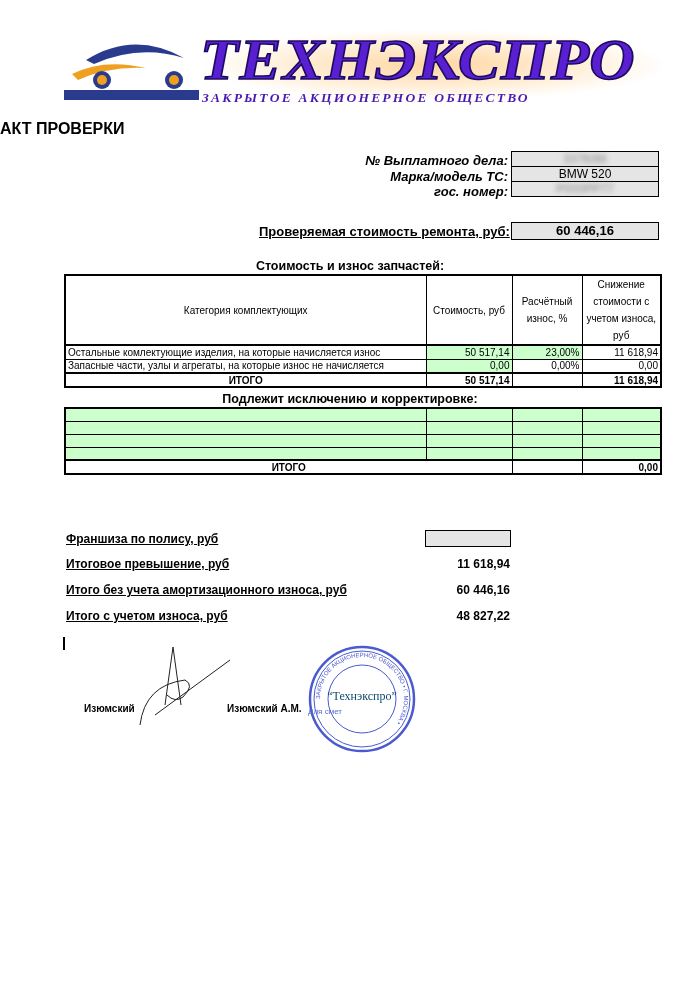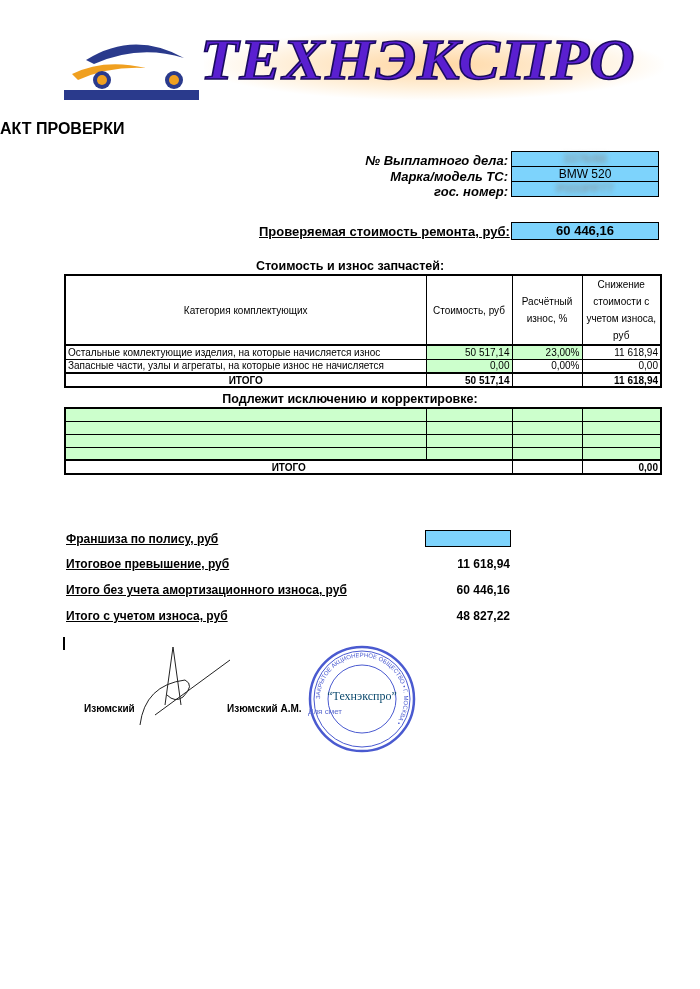--- a/index.html
+++ b/index.html
@@ -15,21 +15,21 @@
     font-size: 56px; letter-spacing: 1px; color: #5a1fd0; line-height: 60px;
     -webkit-text-stroke: 1.5px #1a0a60; transform: scaleX(1.12); transform-origin: left; }
   .brand-sub { left: 138px; top: 66px; font-family: "Liberation Serif", serif; font-weight: bold; font-style: italic;
     font-size: 13.5px; letter-spacing: 2.2px; color: #4a1ab0; }
 
   
   .doc-title { left: 0; width: 674px; top: 120px; text-align: left; font-weight: bold; font-size: 16px; }
 
   
   .field-label { font-weight: bold; font-style: italic; font-size: 13px; text-align: right; width: 250px; }
-  .green-box { background: #7dd3fc; border: 1px solid #000; box-sizing: border-box; text-align: center; font-size: 12px; }
+  .green-box { background: #e5e5e5; border: 1px solid #000; box-sizing: border-box; text-align: center; font-size: 12px; }
   .blur { display: inline-block; filter: blur(2.5px); color: #888; }
 
   .check-label { font-weight: bold; font-size: 13px; text-decoration: underline; }
   .check-value { font-weight: bold; font-size: 13px; border: 1.5px solid #000; }
 
   .section-title { font-weight: bold; font-size: 12.5px; text-align: center; width: 700px; left: 0; }
 
   table.grid { position: absolute; border-collapse: collapse; table-layout: fixed; border: 2px solid #000; }
   table.grid td, table.grid th { border: 1px solid #000; padding: 0 2px; font-size: 10px; overflow: hidden; white-space: nowrap; }
   table.grid th { font-weight: normal; text-align: center; white-space: normal; line-height: 17px; }
@@ -51,20 +51,21 @@
   <svg class="abs" style="left:0;top:10px" width="135" height="72">
     <path d="M22 26 Q70 -4 120 24 Q75 10 30 30 Z" fill="#2a3a8c"></path>
     <path d="M8 40 Q40 24 82 34 Q45 32 14 46 Z" fill="#f0a020"></path>
     <circle cx="38" cy="46" r="9" fill="#2a3a8c"></circle>
       <circle cx="38" cy="46" r="5" fill="#f0a020"></circle>
     <circle cx="110" cy="46" r="9" fill="#2a3a8c"></circle>
       <circle cx="110" cy="46" r="5" fill="#f0a020"></circle>
     <rect x="0" y="56" width="135" height="10" fill="#2a3a8c"></rect>
   </svg>
   <div class="abs brand-name">ТЕХНЭКСПРО</div>
+  <div class="abs brand-sub">ЗАКРЫТОЕ АКЦИОНЕРНОЕ ОБЩЕСТВО</div>
 </div>
 
 <div class="abs doc-title">АКТ ПРОВЕРКИ</div>
 
 <div class="abs field-label" style="left:258px;top:153px">№ Выплатного дела:</div>
 <div class="abs green-box" style="left:511px;top:151px;width:148px;height:16px">
   <span class="blur">3376/88</span>
 </div>
 <div class="abs field-label" style="left:258px;top:169px">Марка/модель ТС:</div>
 <div class="abs green-box" style="left:511px;top:166px;width:148px;height:16px;line-height:14px">

